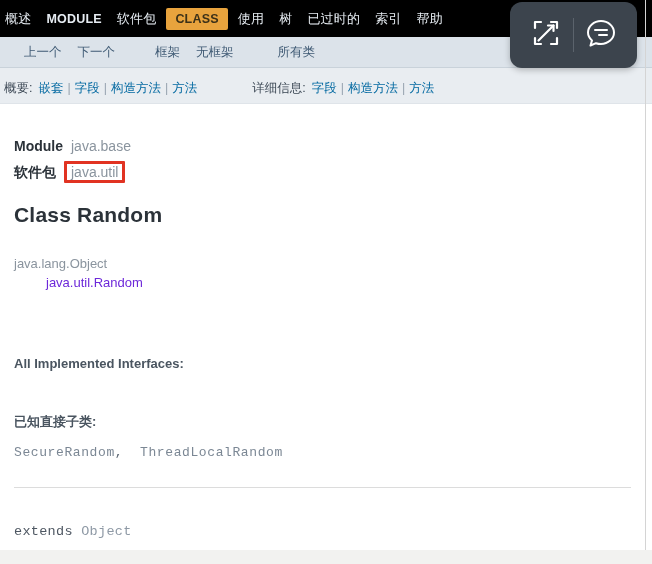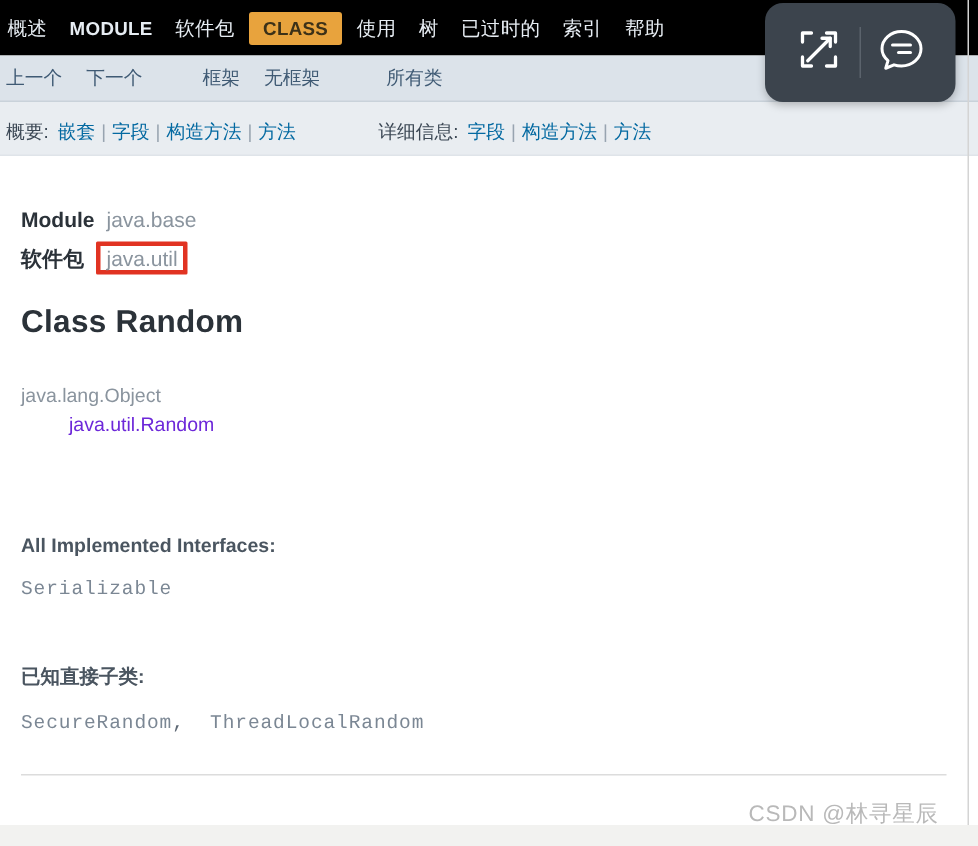--- a/index.html
+++ b/index.html
@@ -82,21 +82,21 @@
     position: absolute;
     top: 37px;
     left: 0;
     width: 652px;
     height: 31px;
     background: #dce3ea;
     border-bottom: 1px solid #c9d2da;
     box-sizing: border-box;
     display: flex;
     align-items: center;
-    padding-left: 4px;
+    padding-left: 24px;
   }
   .subnav .sub-item {
     color: #3f5a74;
     font-size: 12.5px;
     margin-right: 16px;
     white-space: nowrap;
     cursor: pointer;
   }
   .subnav .gap-lg {
     margin-right: 40px;
@@ -342,23 +342,20 @@
     </div>
 
     <h1 class="classtitle">Class Random</h1>
 
     <div class="inheritance">
       <span class="lvl1">java.lang.Object</span>
       <span class="lvl2">java.util.Random</span>
     </div>
 
     <div class="section-head">All Implemented Interfaces:</div>
-    <div class="mono-links">
-      <span>Serializable</span>
-    </div>
 
     <div class="section-head zh">已知直接子类:</div>
     <div class="mono-links">
       <span>SecureRandom</span><span class="comma">,&nbsp;&nbsp;</span><span>ThreadLocalRandom</span>
     </div>
 
     <div class="divider"></div>
 
     <div class="declaration">
       <div>
@@ -391,15 +388,14 @@
       <span>
         <svg width="32" height="32" viewBox="0 0 32 32" fill="none" stroke="#ffffff" stroke-width="2" stroke-linecap="round" stroke-linejoin="round">
           <path d="M16 4 C23.2 4 29 9.2 29 15.5 C29 21.8 23.2 27 16 27 C14.2 27 12.5 26.7 11 26.2 L5.5 28.5 L7 23.4 C4.5 21.3 3 18.6 3 15.5 C3 9.2 8.8 4 16 4 Z"></path>
           <line x1="10" y1="13" x2="22" y2="13"></line>
           <line x1="14" y1="18" x2="22" y2="18"></line>
         </svg>
       </span>
     </div>
   </div>
 
-  <div class="watermark">CSDN @林寻星辰</div>
 
 </div>
 
 </body></html>

